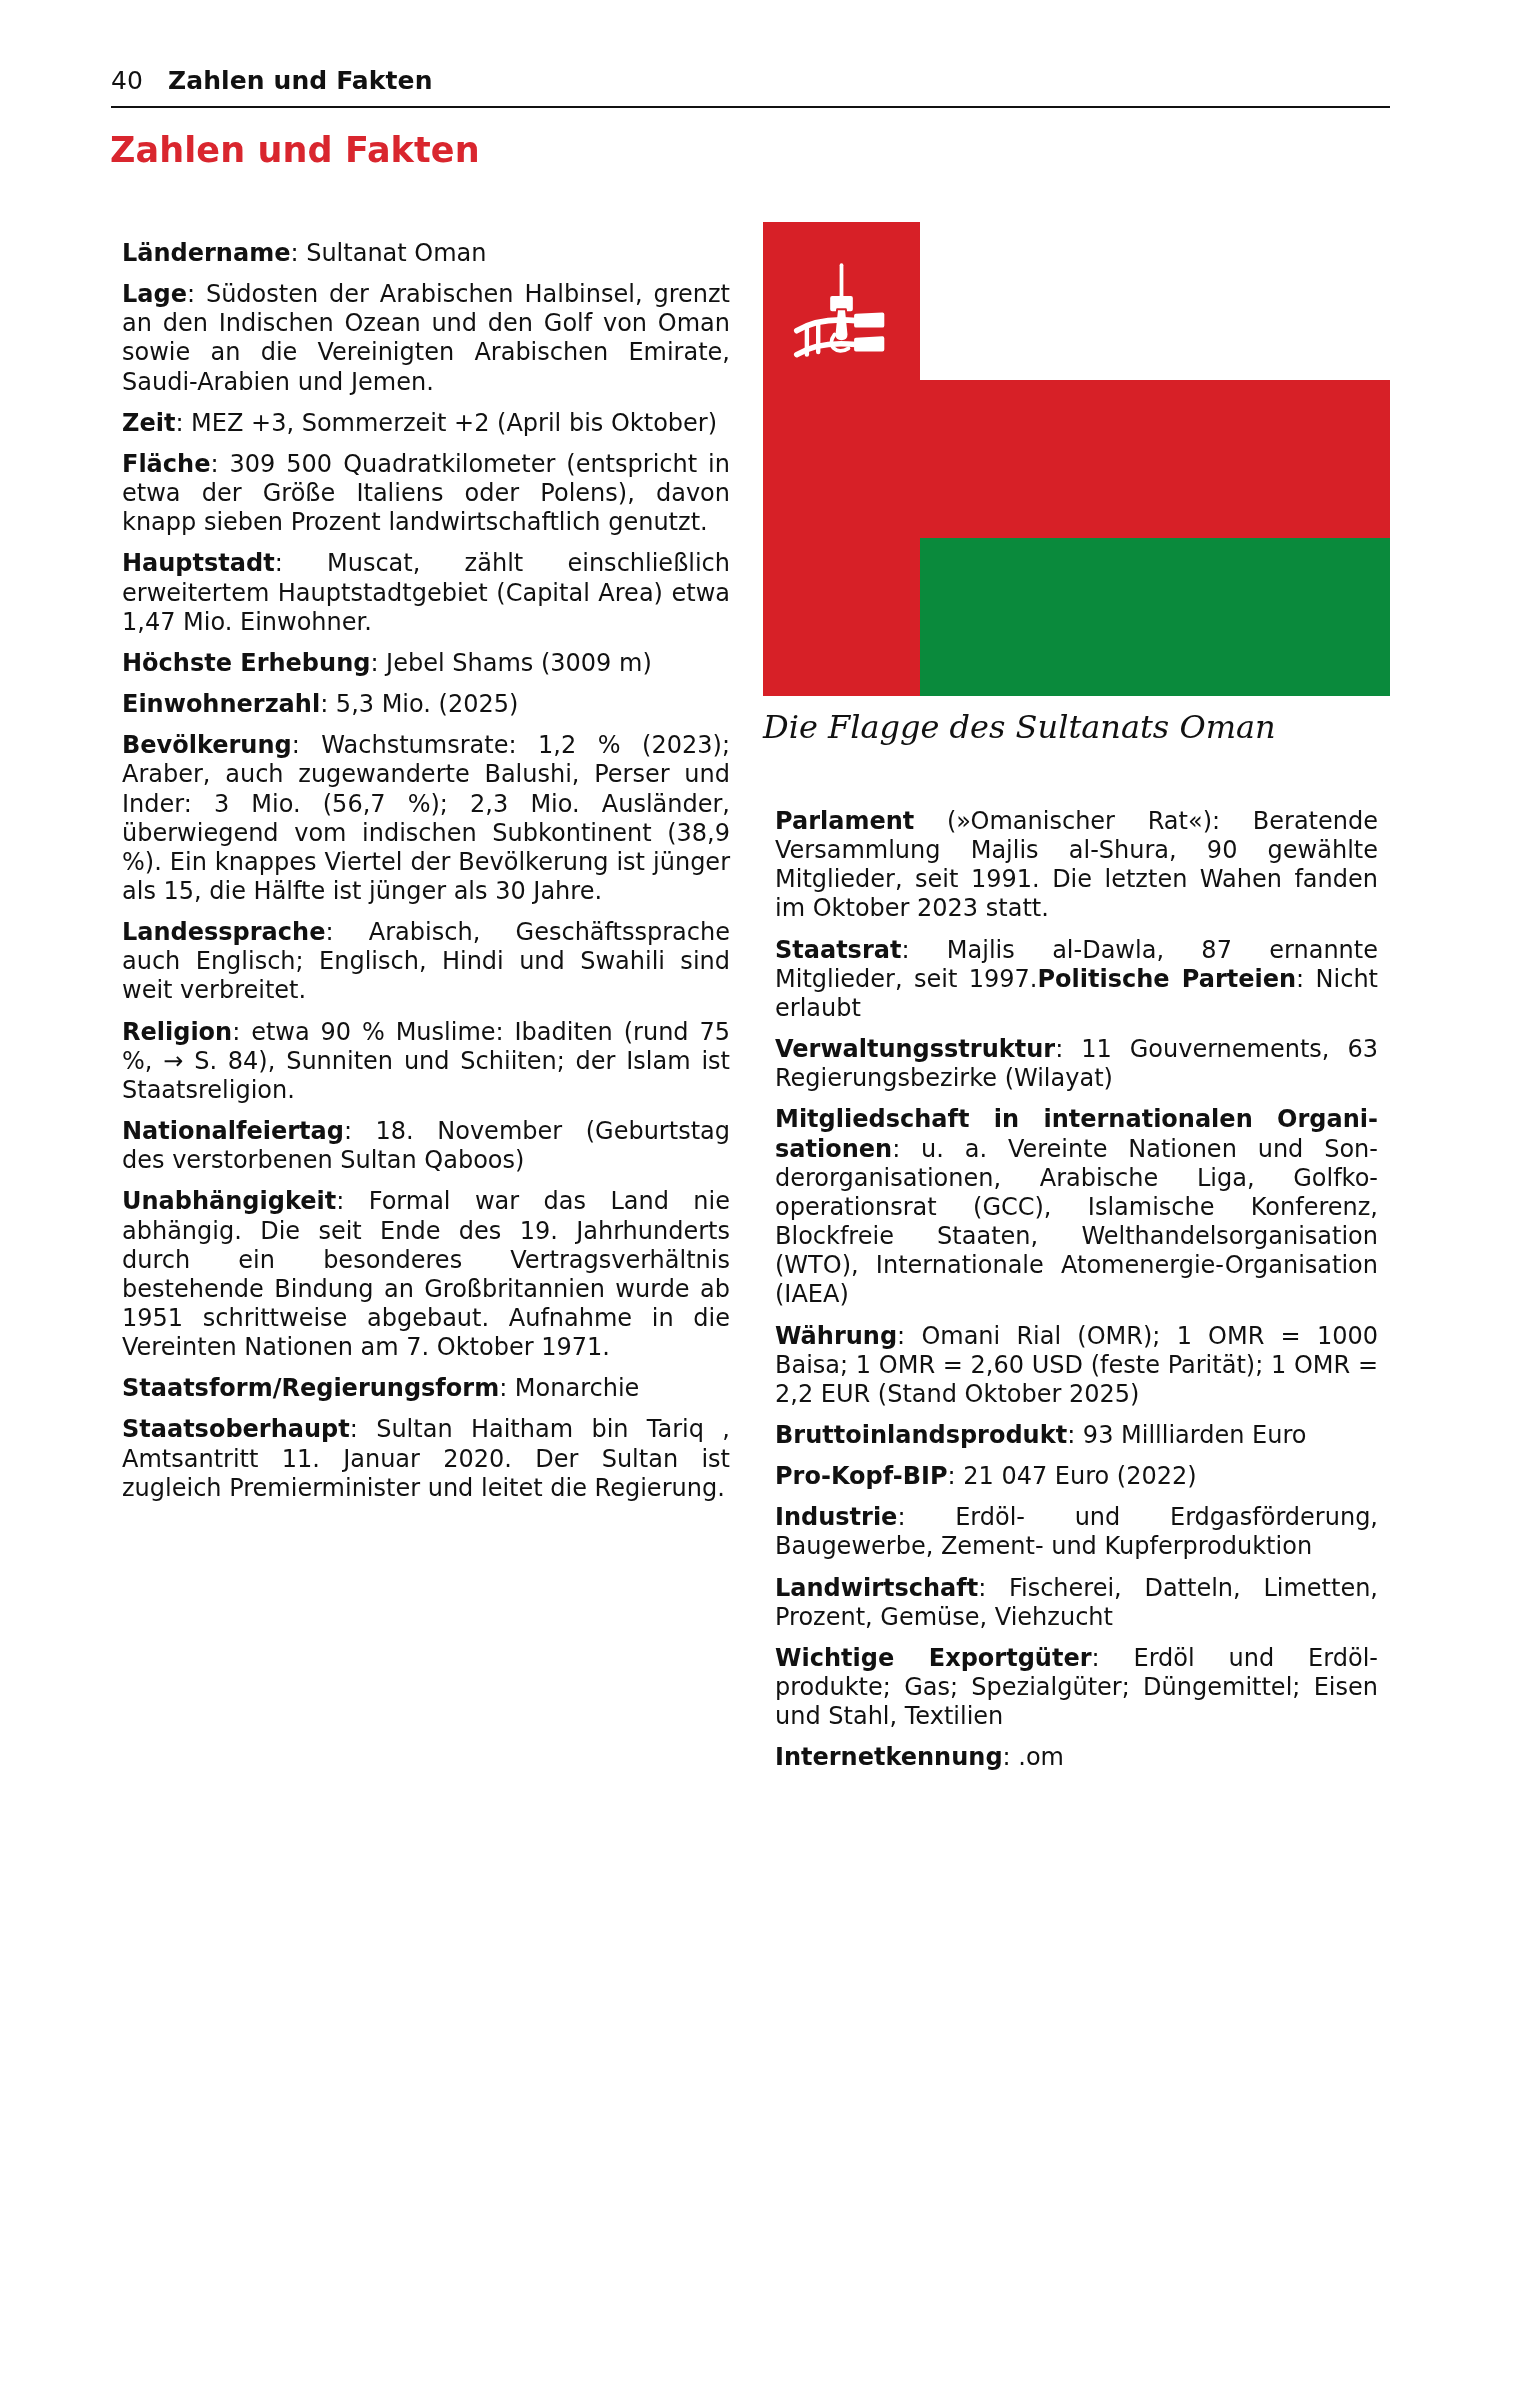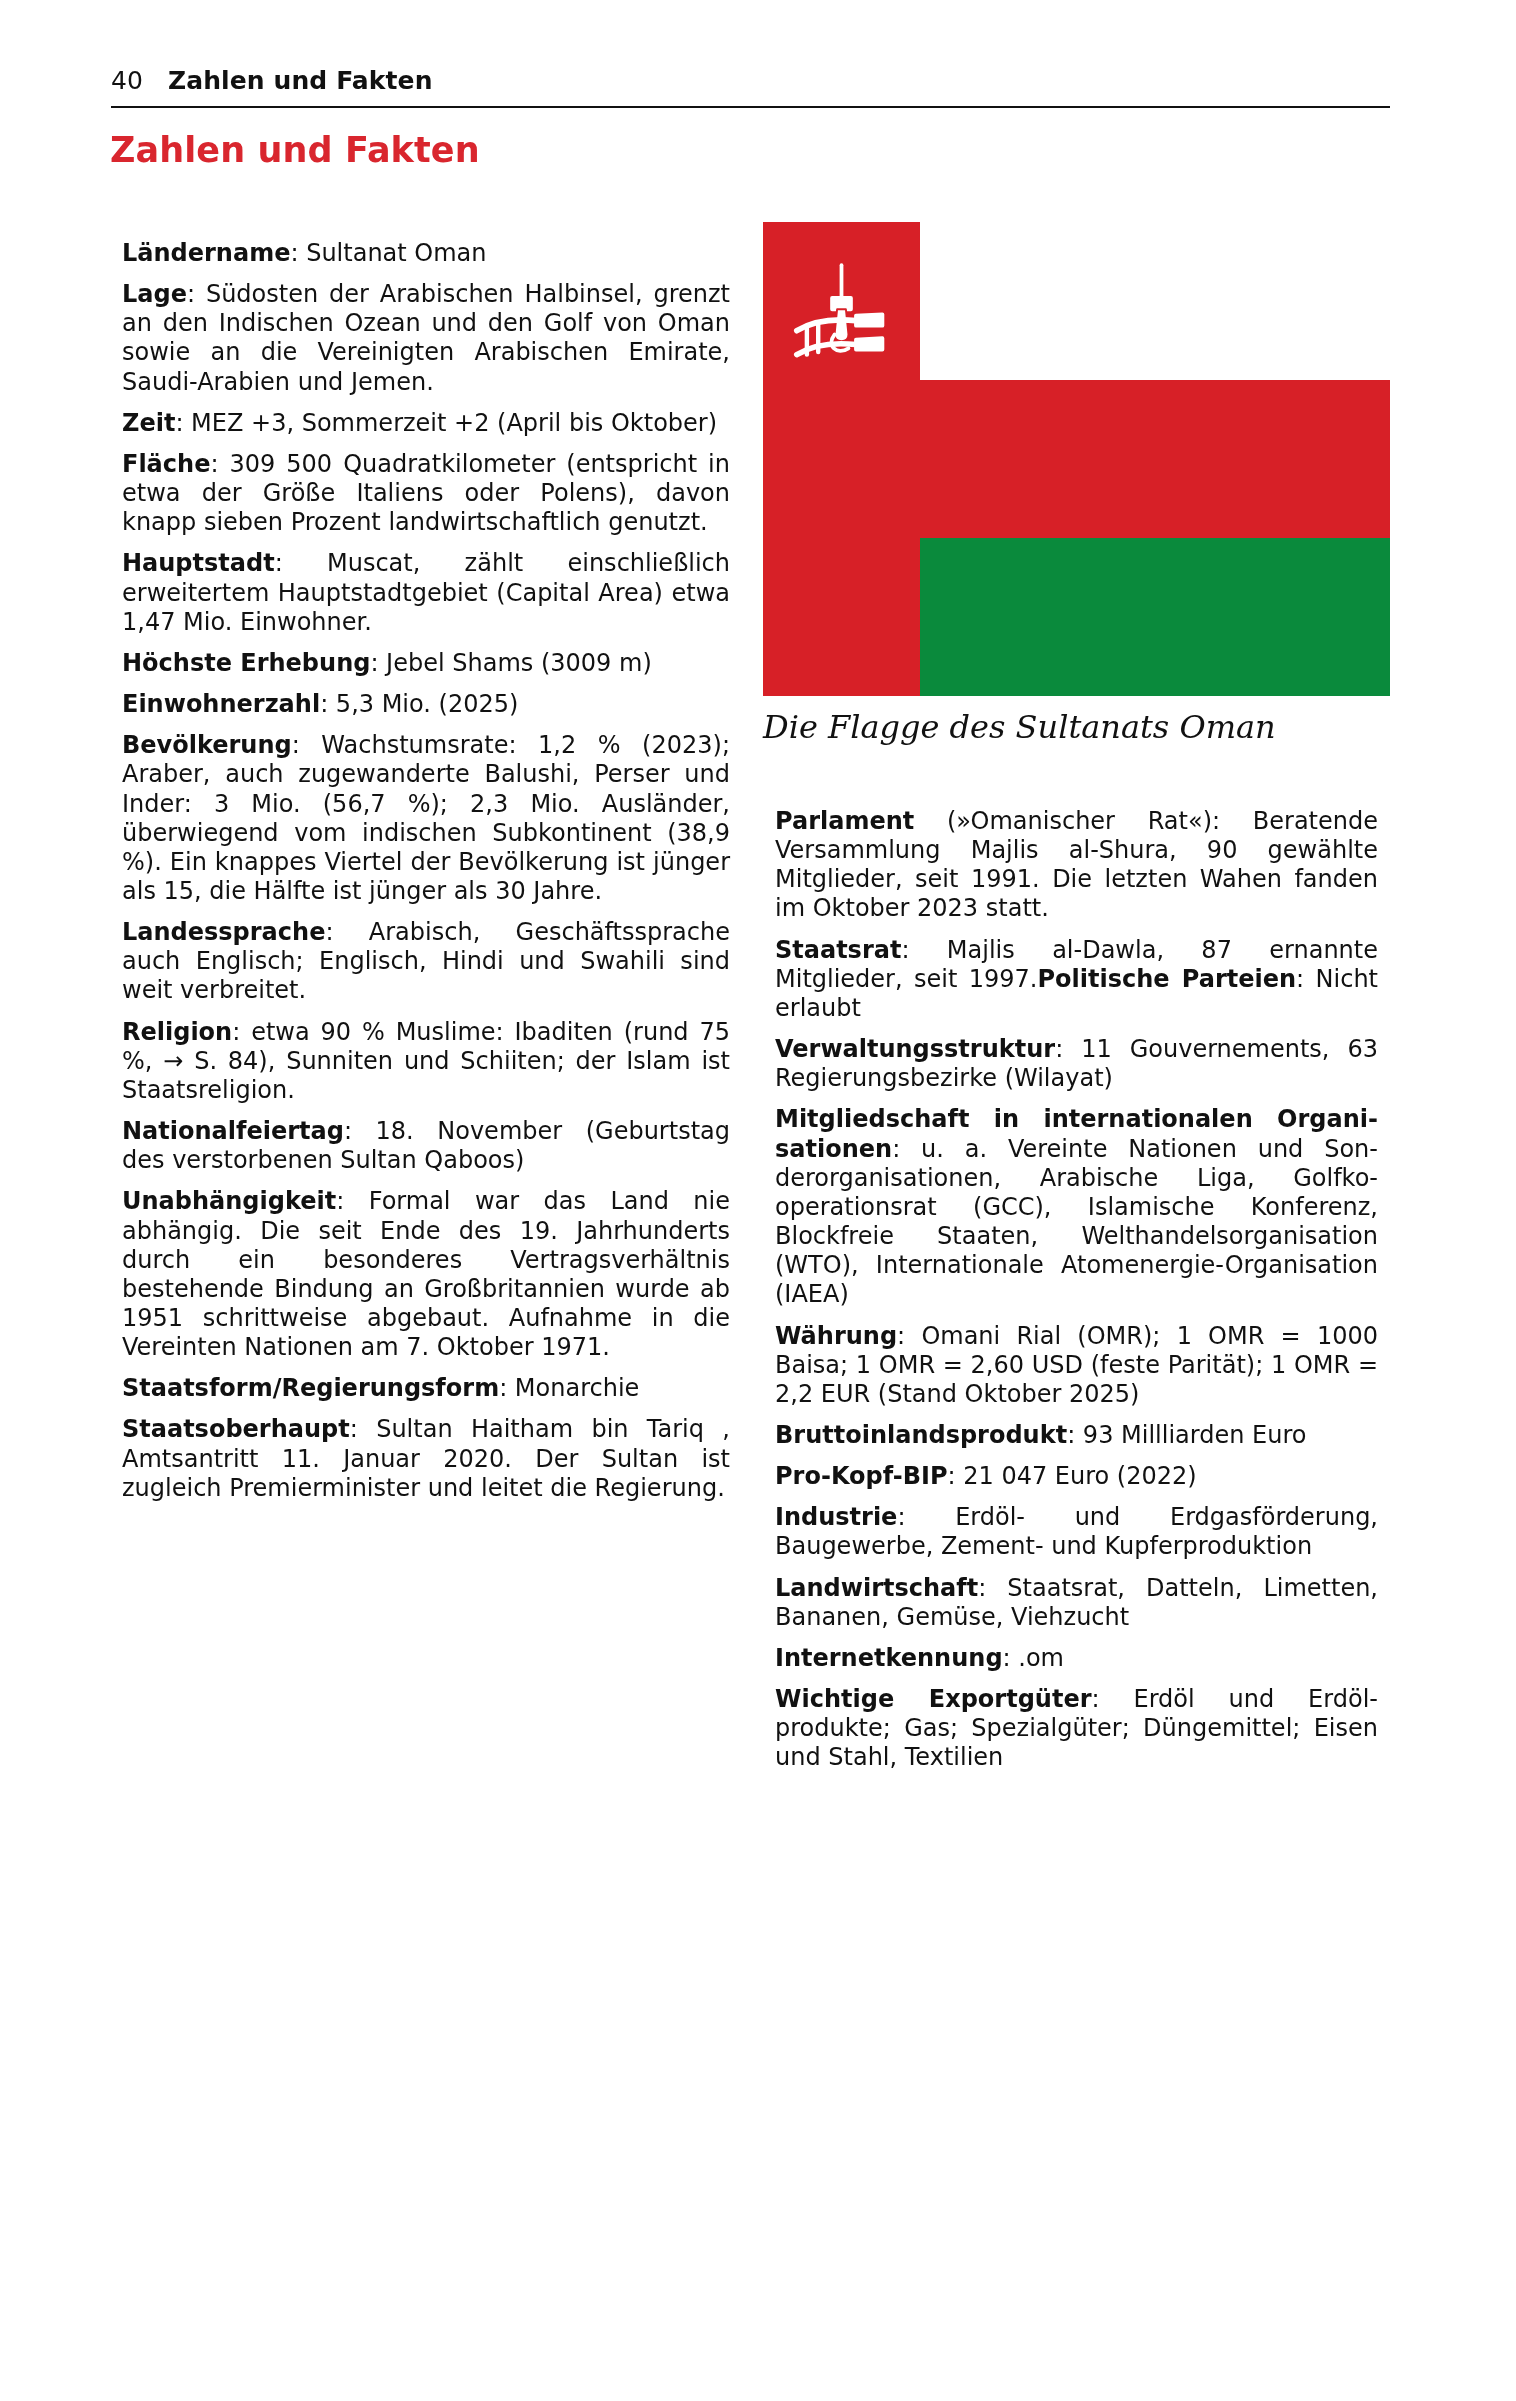--- a/index.html
+++ b/index.html
@@ -202,19 +202,19 @@
 
   <div class="col col-right">
     <p><b>Parlament</b><span> (»Omanischer Rat«): Beratende Versammlung Majlis al-Shura, 90 gewählte Mitglieder, seit 1991. Die letzten Wahen fanden im Oktober 2023 statt.</span></p>
     <p><b>Staatsrat</b><span>: Majlis al-Dawla, 87 ernannte Mitglieder, seit 1997.</span><b>Politische Parteien</b><span>: Nicht erlaubt</span></p>
     <p><b>Verwaltungsstruktur</b><span>: 11 Gouvernements, 63 Regierungsbezirke (Wilayat)</span></p>
     <p><b>Mitgliedschaft in internationalen Organi­sationen</b><span>: u. a. Vereinte Nationen und Son­derorganisationen, Arabische Liga, Golfko­operationsrat (GCC), Islamische Konferenz, Blockfreie Staaten, Welthandelsorganisation (WTO), Internationale Atomenergie-Orga­nisation (IAEA)</span></p>
     <p><b>Währung</b><span>: Omani Rial (OMR); 1 OMR = 1000 Baisa; 1 OMR = 2,60 USD (feste Parität); 1 OMR = 2,2 EUR (Stand Okto­ber 2025)</span></p>
     <p><b>Bruttoinlandsprodukt</b><span>: 93 Millliarden Euro</span></p>
     <p><b>Pro-Kopf-BIP</b><span>: 21 047 Euro (2022)</span></p>
     <p><b>Industrie</b><span>: Erdöl- und Erdgasförderung, Baugewerbe, Zement- und Kupferpro­duktion</span></p>
-    <p><b>Landwirtschaft</b><span>: Staatsrat, Datteln, Limet­ten, Bananen, Gemüse, Viehzucht</span></p>
+    <p><b>Landwirtschaft</b><span>: Fischerei, Datteln, Limet­ten, Prozent, Gemüse, Viehzucht</span></p>
+    <p><b>Wichtige Exportgüter</b><span>: Erdöl und Erdöl­produkte; Gas; Spezialgüter; Düngemit­tel; Eisen und Stahl, Textilien</span></p>
     <p><b>Internetkennung</b><span>: .om</span></p>
-    <p><b>Wichtige Exportgüter</b><span>: Erdöl und Erdöl­produkte; Gas; Spezialgüter; Düngemit­tel; Eisen und Stahl, Textilien</span></p>
   </div>
 
 </div>
 
 
 </body></html>

